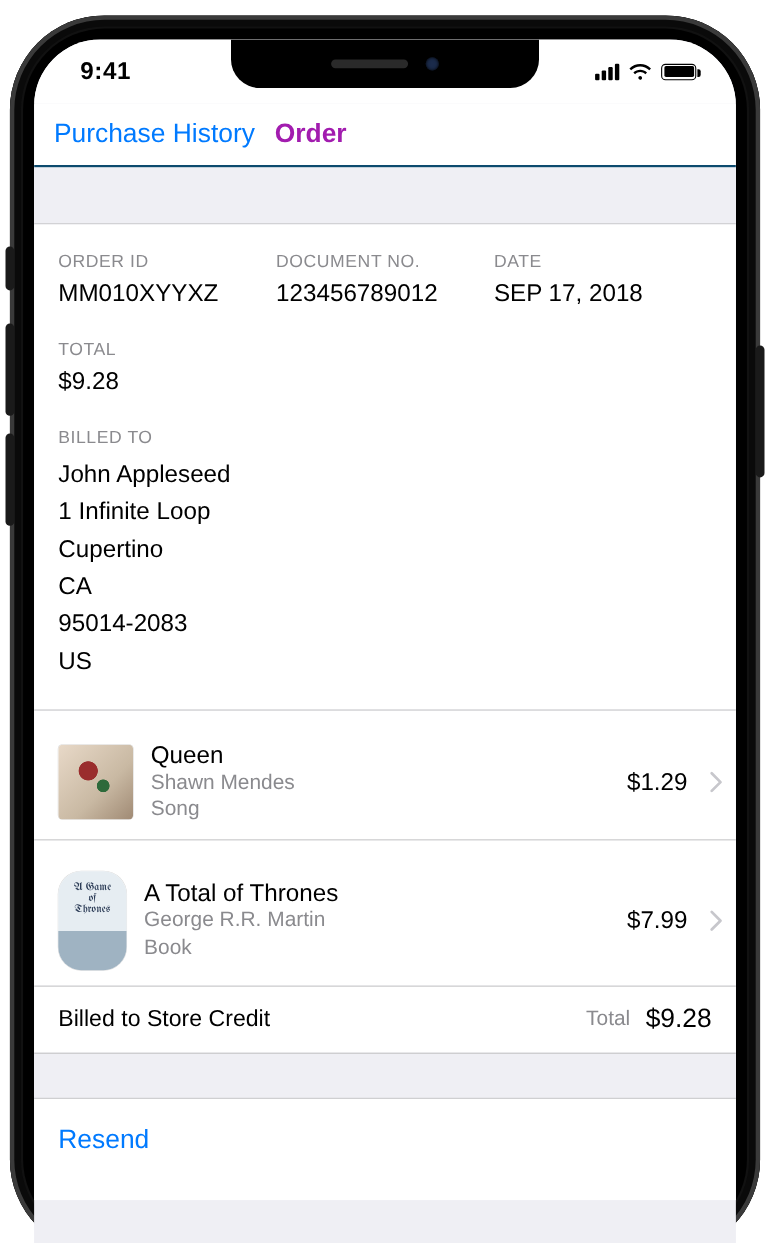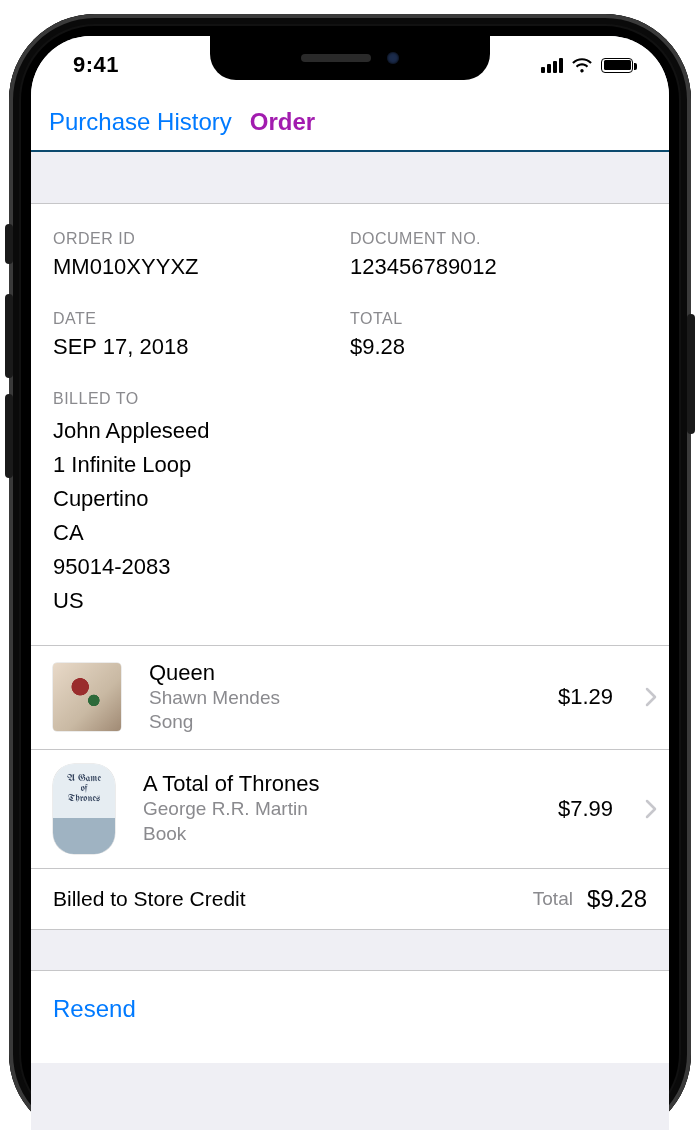--- a/index.html
+++ b/index.html
@@ -98,39 +98,39 @@
 
   .gap{ height:52px; background:#efeff4; border-bottom:1px solid #c6c6c8;}
   .gap-short{ height:42px; background:#efeff4; border-top:1px solid #c6c6c8; border-bottom:1px solid #c6c6c8;}
 
   
   .summary{
     background:#fff;
     padding: 26px 22px 26px 22px;
   }
   .summary-grid{
-    display:grid; grid-template-columns: 1fr 1fr;
+    display:grid; grid-template-columns: 1fr 1fr 1fr;
     row-gap: 30px;
   }
   .cell-label{
     font-size:16px; color:#8a8a8e; letter-spacing:0.5px; margin-bottom:6px;
   }
   .cell-value{
     font-size:22px; color:#000; font-weight:400;
   }
   .billed-to{ margin-top:30px;}
   .addr-line{ font-size:22px; color:#000; line-height:1.55;}
 
   
   .items{ background:#fff; }
   .item{
     display:flex; align-items:center;
-    padding: 14px 12px 14px 22px;
+    padding: 28px 12px 14px 22px;
     border-top:1px solid #c6c6c8;
-    gap:28px;
+    gap:16px;
   }
   .thumb{
     width:68px; height:68px; border-radius:4px; flex:0 0 auto;
     background:#ddd; box-shadow: 0 0 0 0.5px rgba(0,0,0,0.15);
   }
   .thumb.song{
     background:
       radial-gradient(circle at 40% 35%, #9a2d2d 0 14%, transparent 15%),
       radial-gradient(circle at 60% 55%, #2d6a3a 0 10%, transparent 11%),
       linear-gradient(135deg,#e8d9c8,#c9b9a3 60%,#a08a74);

